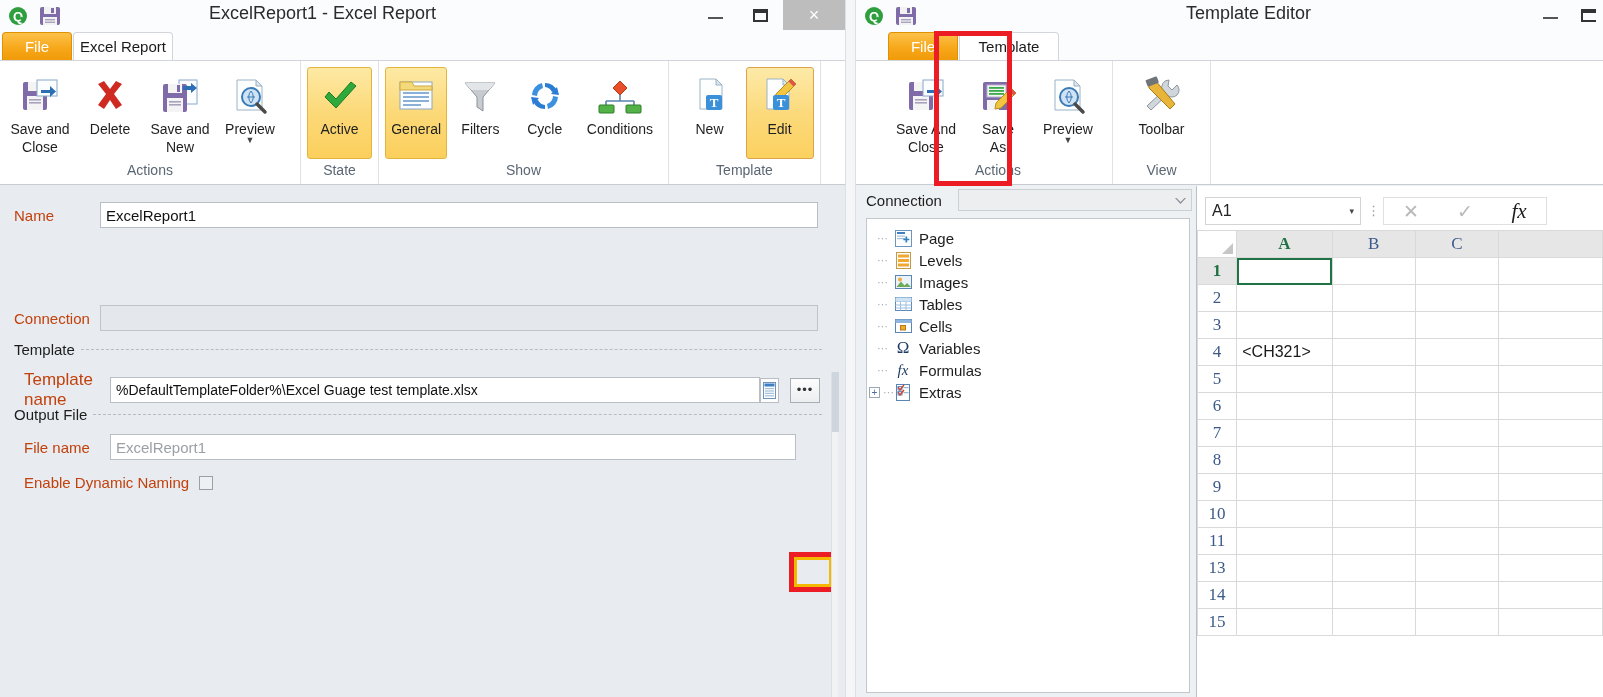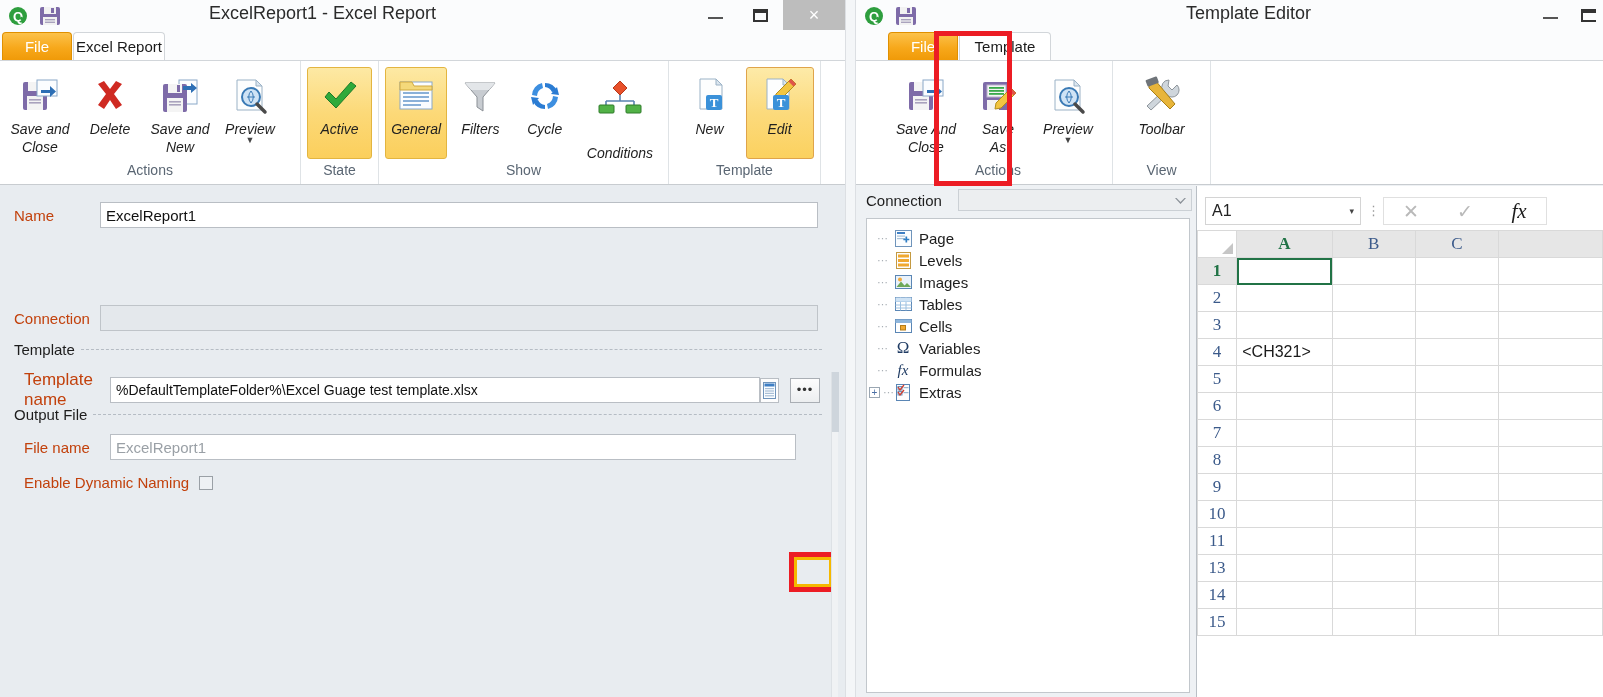--- a/index.html
+++ b/index.html
@@ -42,21 +42,21 @@
     display: inline-block; height: 28px; line-height: 27px;
     font-size: 15px; text-align: center; vertical-align: top;
   }
   .tab-file {
     width: 70px; color: #fff;
     background: linear-gradient(180deg,#fcc24b 0%, #f7a81b 55%, #f09a08 100%);
     border-top-left-radius: 4px; border-top-right-radius: 4px;
     border: 1px solid #e09000; border-bottom: none;
   }
   .tab-active {
-    width: 92px; color: #1b1b1b; background: #ffffff;
+    width: 100px; color: #1b1b1b; background: #ffffff;
     border: 1px solid #d2d6da; border-bottom: none;
     border-top-left-radius: 4px; border-top-right-radius: 4px;
     margin-left: 1px;
   }
   .ribbon-helpers { position: absolute; right: 10px; top: 30px; display: flex; gap: 10px; align-items: center; }
   .chev-up { width: 16px; height: 16px; }
   .help-ico { width: 18px; height: 18px; }
 
   
   .ribbon {
@@ -68,21 +68,21 @@
   .rgroup { position: relative; display: flex; flex-direction: column; padding: 0 6px; }
   .rgroup + .rgroup { border-left: 1px solid #dfe3e6; }
   .rbtns { display: flex; flex: 1; align-items: flex-start; padding-top: 6px; gap: 2px; }
   .rbtn {
     width: 68px; min-height: 86px; display: flex; flex-direction: column;
     align-items: center; padding-top: 5px;
     border: 1px solid transparent; border-radius: 3px;
     font-size: 14px; color: #1f1f1f; text-align: center; line-height: 1.15;
   }
   .rbtn .ico { height: 46px; display: flex; align-items: center; justify-content: center; }
-  .rbtn .lbl { padding: 2px 2px 0; font-style: italic; }
+  .rbtn .lbl { padding: 2px 2px 0; }
   .rbtn.sel {
     background: linear-gradient(180deg,#fde9a4 0%, #fcd978 50%, #fbcf5c 100%);
     border: 1px solid #e3b540;
   }
   .rbtn.sel2 {
     background: linear-gradient(180deg,#fdeaa8 0%, #fcda7c 50%, #fbd15f 100%);
     border: 1px solid #dfa44a;
   }
   .gtitle { height: 22px; text-align: center; font-size: 14px; color: #5a6673; }
   .dropcaret { font-size: 9px; line-height: 6px; color: #444; }
@@ -345,21 +345,21 @@
                   <path d="M21 6 a13 13 0 0 1 12 8 l-5 1 a9 9 0 0 0 -7 -5 Z" fill="#2b7cd3"></path>
                   <path d="M33 10 l2 8 l-8 -1 Z" fill="#2b7cd3"></path>
                   <path d="M21 32 a13 13 0 0 1 -12 -8 l5 -1 a9 9 0 0 0 7 5 Z" fill="#2b7cd3"></path>
                   <path d="M9 28 l-2 -8 l8 1 Z" fill="#2b7cd3"></path>
                   <path d="M34 20 a13 13 0 0 1 -10 12 l-1 -5 a9 9 0 0 0 6 -8 Z" fill="#3d8fe0"></path>
                   <path d="M8 18 a13 13 0 0 1 10 -12 l1 5 a9 9 0 0 0 -6 8 Z" fill="#3d8fe0"></path>
                 </svg>
             </span>
             <span class="lbl">Cycle</span>
           </div>
-          <div class="rbtn" style="width:92px;gap:24px;">
+          <div class="rbtn" style="width:92px;">
             <span class="ico">
               <svg width="54" height="38" viewBox="0 0 54 38">
                   <path d="M27 4 L34 11 L27 18 L20 11 Z" fill="#e8502a" stroke="#b5381a"></path>
                   <path d="M27 18 V24 M13 24 H41 M13 24 V28 M41 24 V28" stroke="#5a82b0" fill="none" stroke-width="1.6"></path>
                   <rect x="6" y="28" width="15" height="8" rx="1" fill="#52b247" stroke="#2f7c2a"></rect>
                   <rect x="33" y="28" width="15" height="8" rx="1" fill="#52b247" stroke="#2f7c2a"></rect>
                 </svg>
             </span>
             <span class="lbl">Conditions</span>
           </div>

